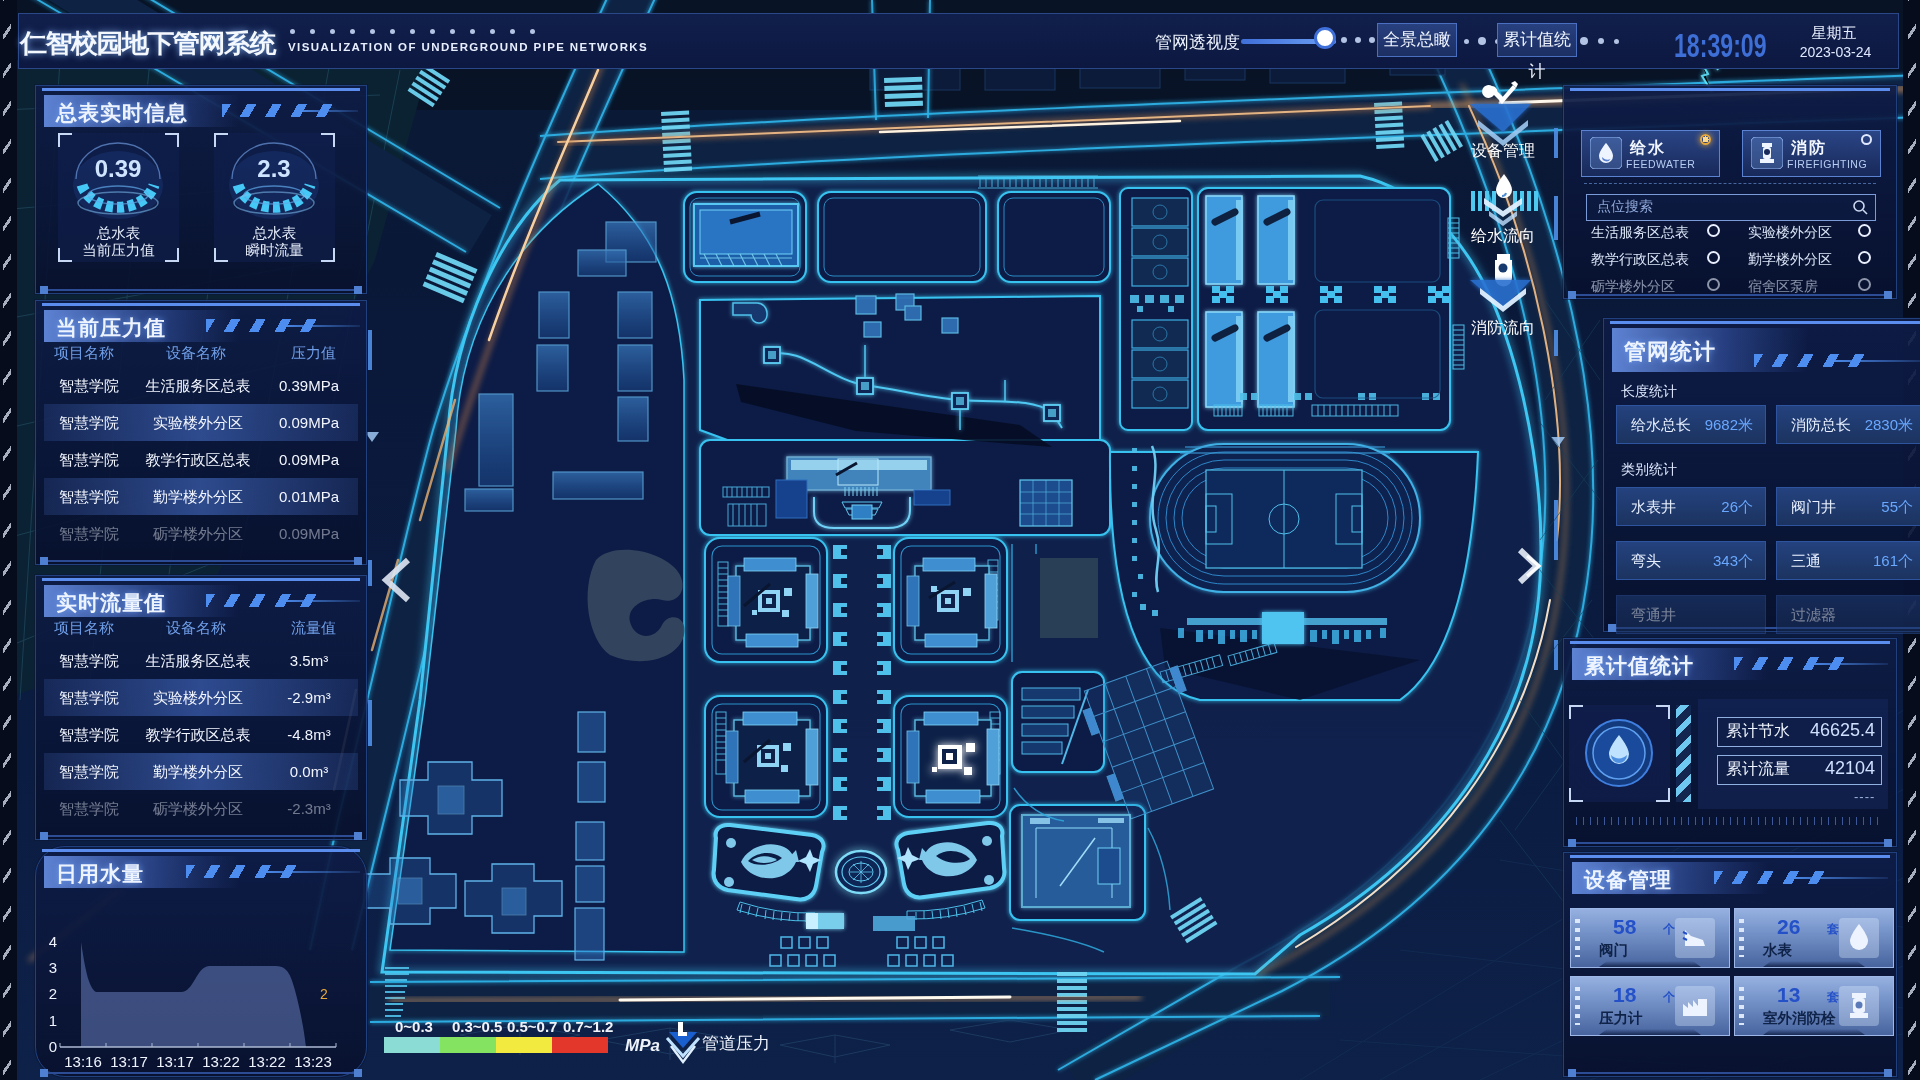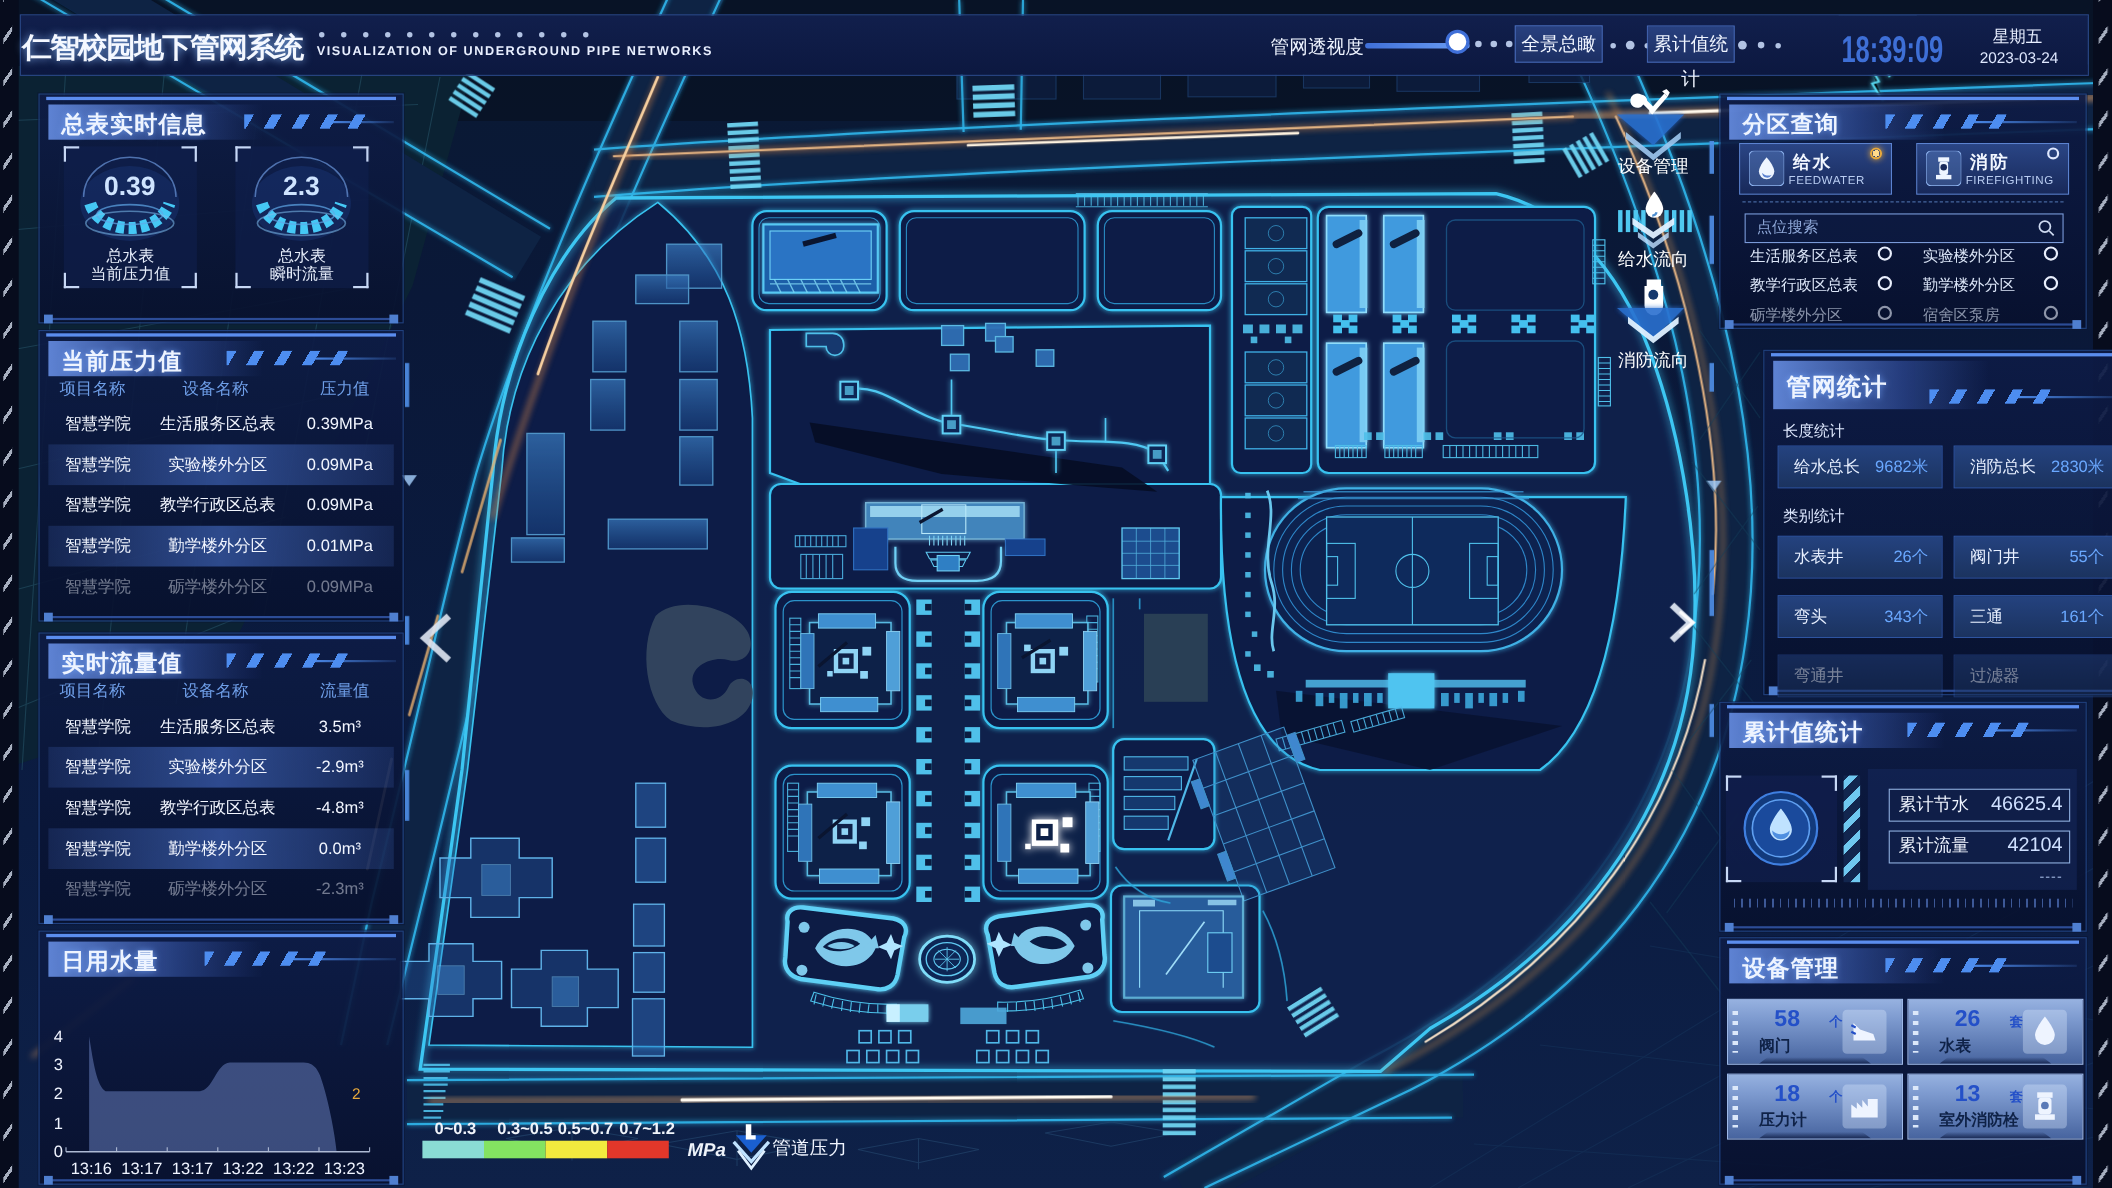--- a/index.html
+++ b/index.html
@@ -1044,21 +1044,21 @@
         <span class="tc" style="left:0px;width:90px;">智慧学院</span>
         <span class="tc" style="left:90px;width:128px;">勤学楼外分区</span>
         <span class="tc" style="left:215px;width:100px;">0.0m³</span>
       </div>
     <div class="trow" style="top:214px;opacity:.45;">
         <span class="tc" style="left:0px;width:90px;">智慧学院</span>
         <span class="tc" style="left:90px;width:128px;">砺学楼外分区</span>
         <span class="tc" style="left:215px;width:100px;">-2.3m³</span>
       </div>
   </div>
-  <div id="pL4" class="panel" style="left:35px;top:846px;width:330px;height:229px;">
+  <div id="pL4" class="panel" style="left:35px;top:846px;width:330px;height:229px;border-radius:30px;">
     <div class="ptop"></div>
       <div class="pbot"></div>
 
     <div class="phead">
         <div class="grad"></div>
         <div class="t">日用水量</div>
       <div class="slashes" style="left:142px;"></div>
         <div class="hline" style="left:216px;width:100px;"></div>
       </div>
 
@@ -1083,26 +1083,20 @@
       <path d="M24,160 V156 M70,160 V156 M116,160 V156 M162,160 V156 M208,160 V156 M254,160 V156 M300,160 V156" stroke="#aebad4" stroke-width="1"></path>
 
       <text x="284" y="112" font-size="14" fill="#e8a93c" font-family="Liberation Sans">2</text>
     </svg>
   </div>
 
   <div id="pR1" class="panel" style="left:1563px;top:85px;width:332px;height:212px;">
     <div class="ptop"></div>
       <div class="pbot"></div>
 
-    <div class="phead">
-        <div class="grad"></div>
-        <div class="t">分区查询</div>
-      <div class="slashes" style="left:142px;"></div>
-        <div class="hline" style="left:216px;width:100px;"></div>
-      </div>
 
     <div class="abs" style="left:17px;top:44px;width:137px;height:45px;background:linear-gradient(180deg,#2a4585,#18295a);border:1px solid #5b82d0;">
       <svg class="abs" style="left:8px;top:6px;" width="32" height="32" viewBox="0 0 32 32">
         <rect x="0" y="0" width="32" height="32" rx="5" fill="rgba(120,160,230,.28)" stroke="#8fb4f0" stroke-width="1"></rect>
         <path d="M16 6 C16 6 9 14 9 19 a7 7 0 0 0 14 0 C23 14 16 6 16 6 Z" fill="#eef5ff"></path>
         <path d="M12 20 a4.5 4.5 0 0 0 8.6 1.8 C18 23.5 14 22.5 12 20 Z" fill="#5b82d0"></path>
       </svg>
       <div class="abs" style="left:48px;top:7px;color:#f2f7ff;font-size:16px;font-weight:bold;letter-spacing:2px;">给水</div>
       <div class="abs" style="left:44px;top:27px;color:#b9cdf2;font-size:10.5px;letter-spacing:.5px;">FEEDWATER</div>
       <div class="abs" style="left:118px;top:3px;width:11px;height:11px;border-radius:50%;border:2px solid #e8a93c;box-sizing:border-box;background:radial-gradient(circle,#ffd98a 0 3px,transparent 3px);box-shadow:0 0 6px #e8a93c;"></div>

